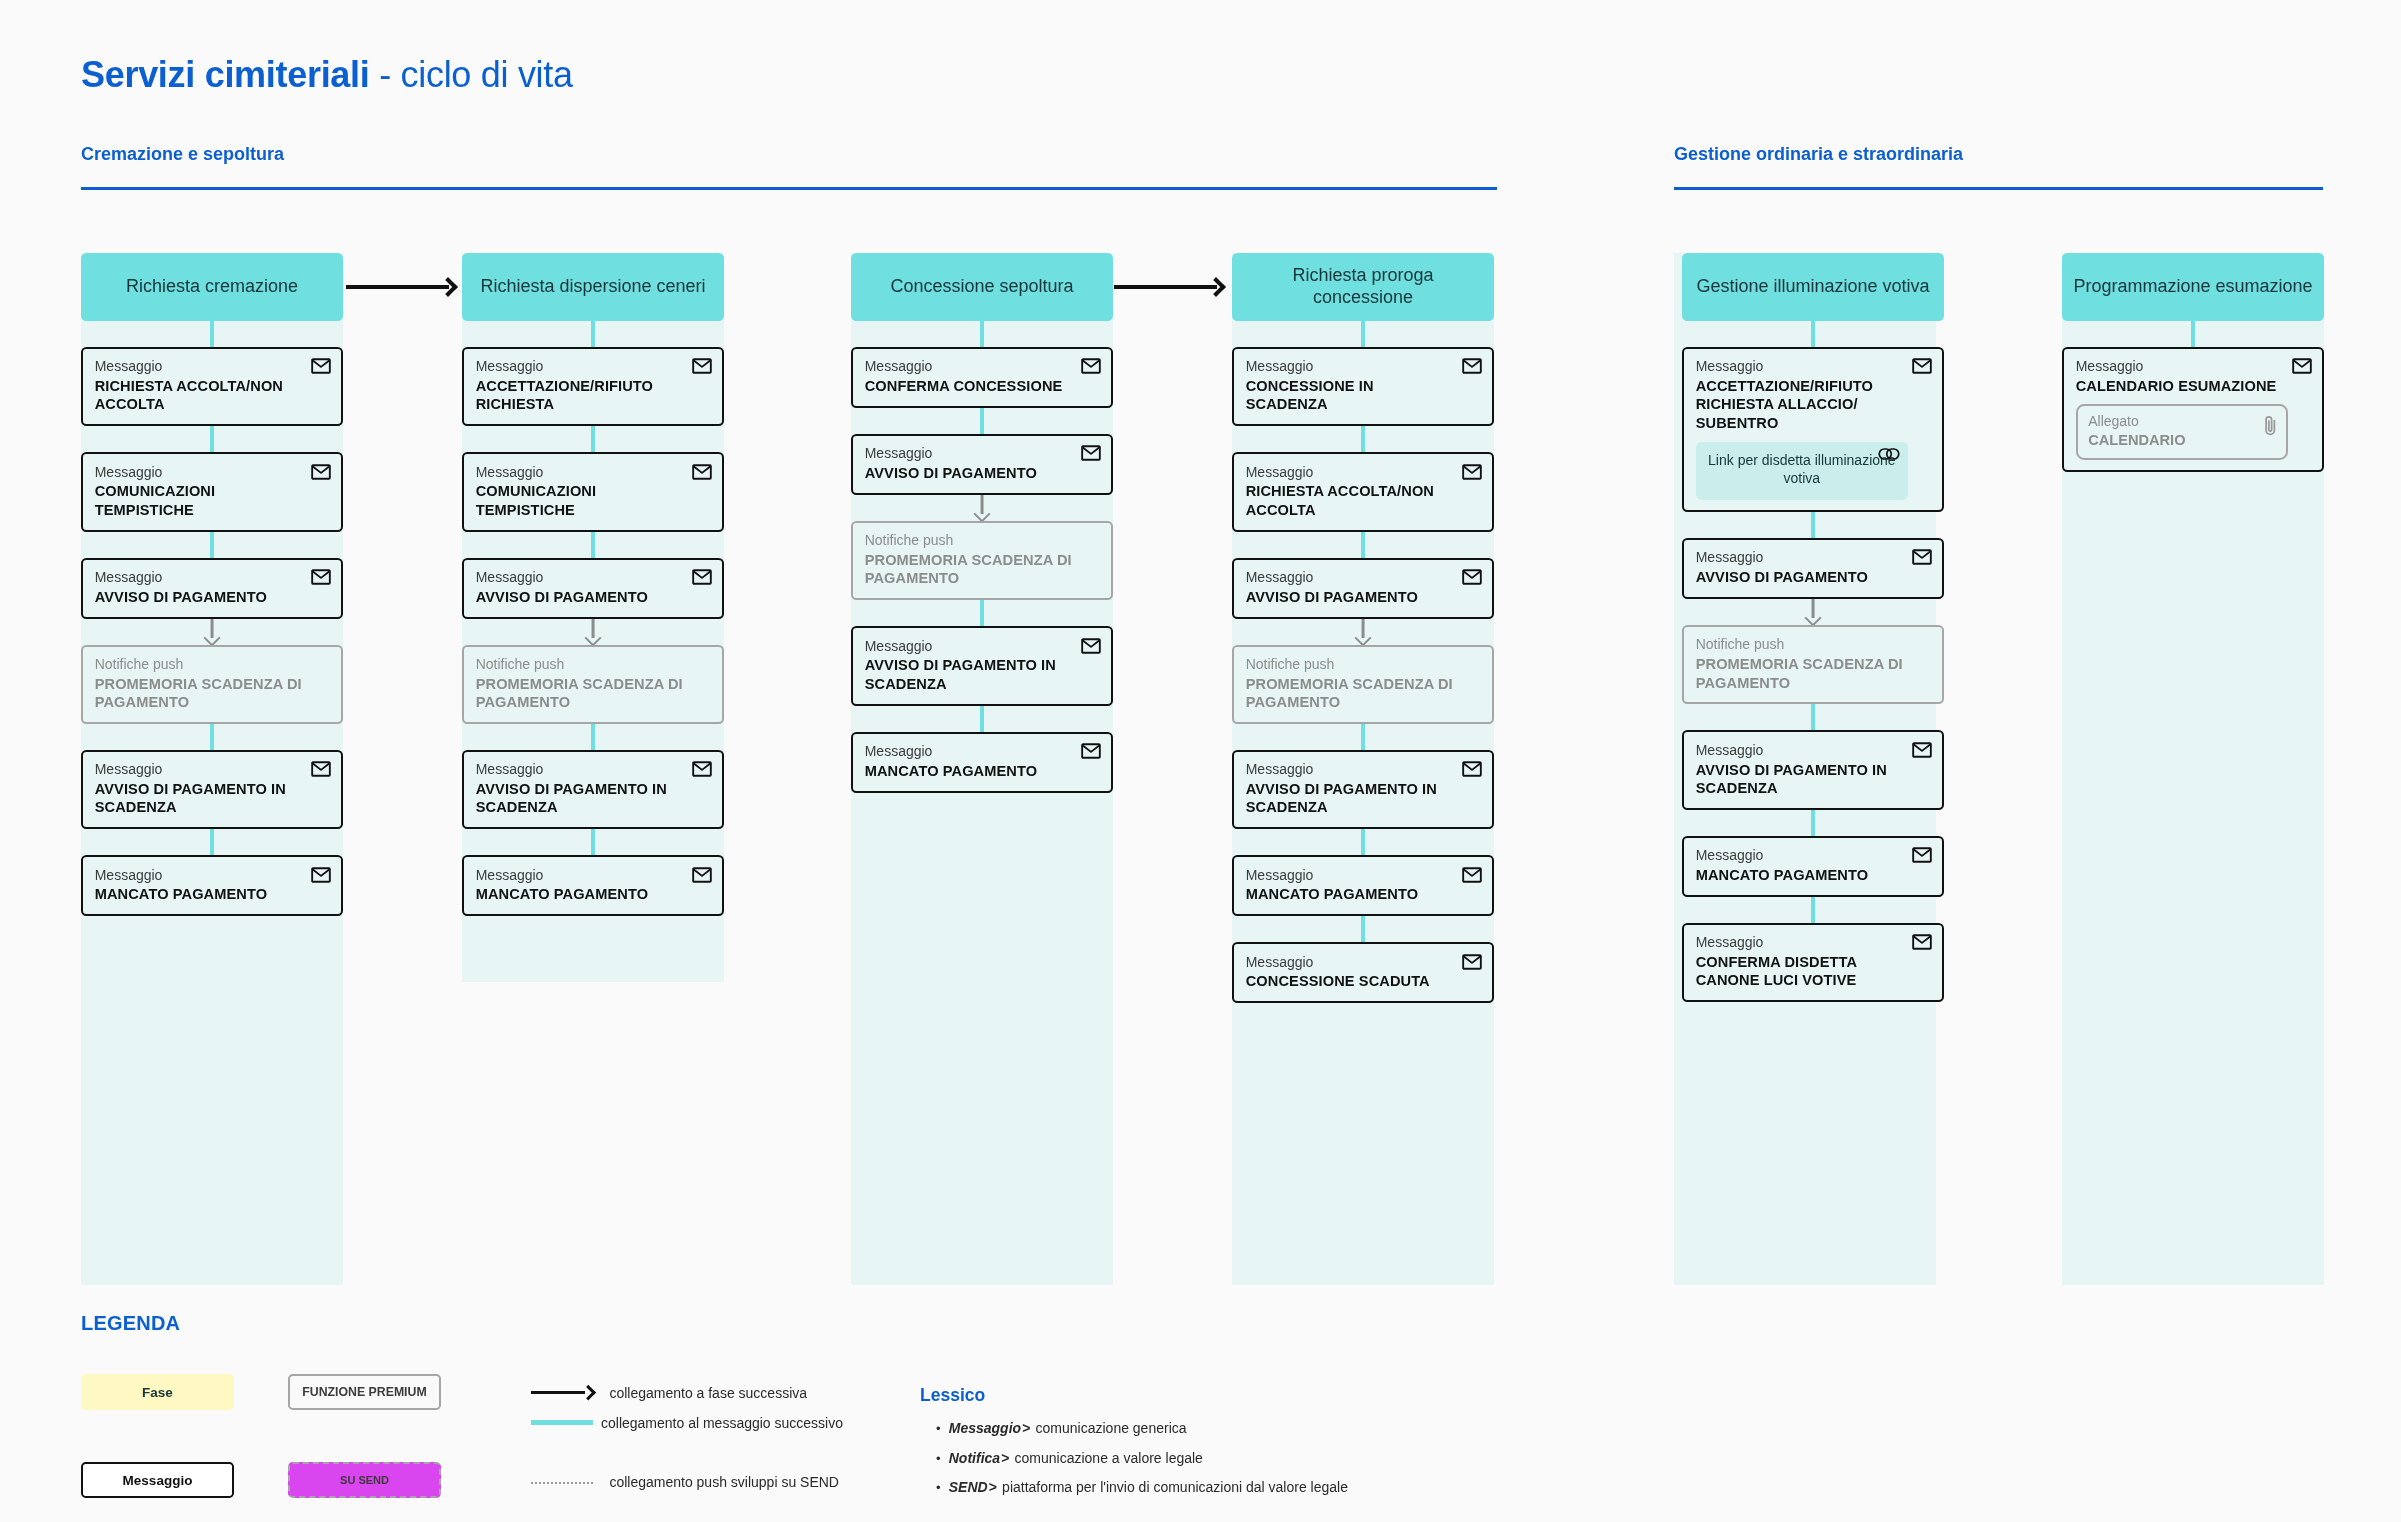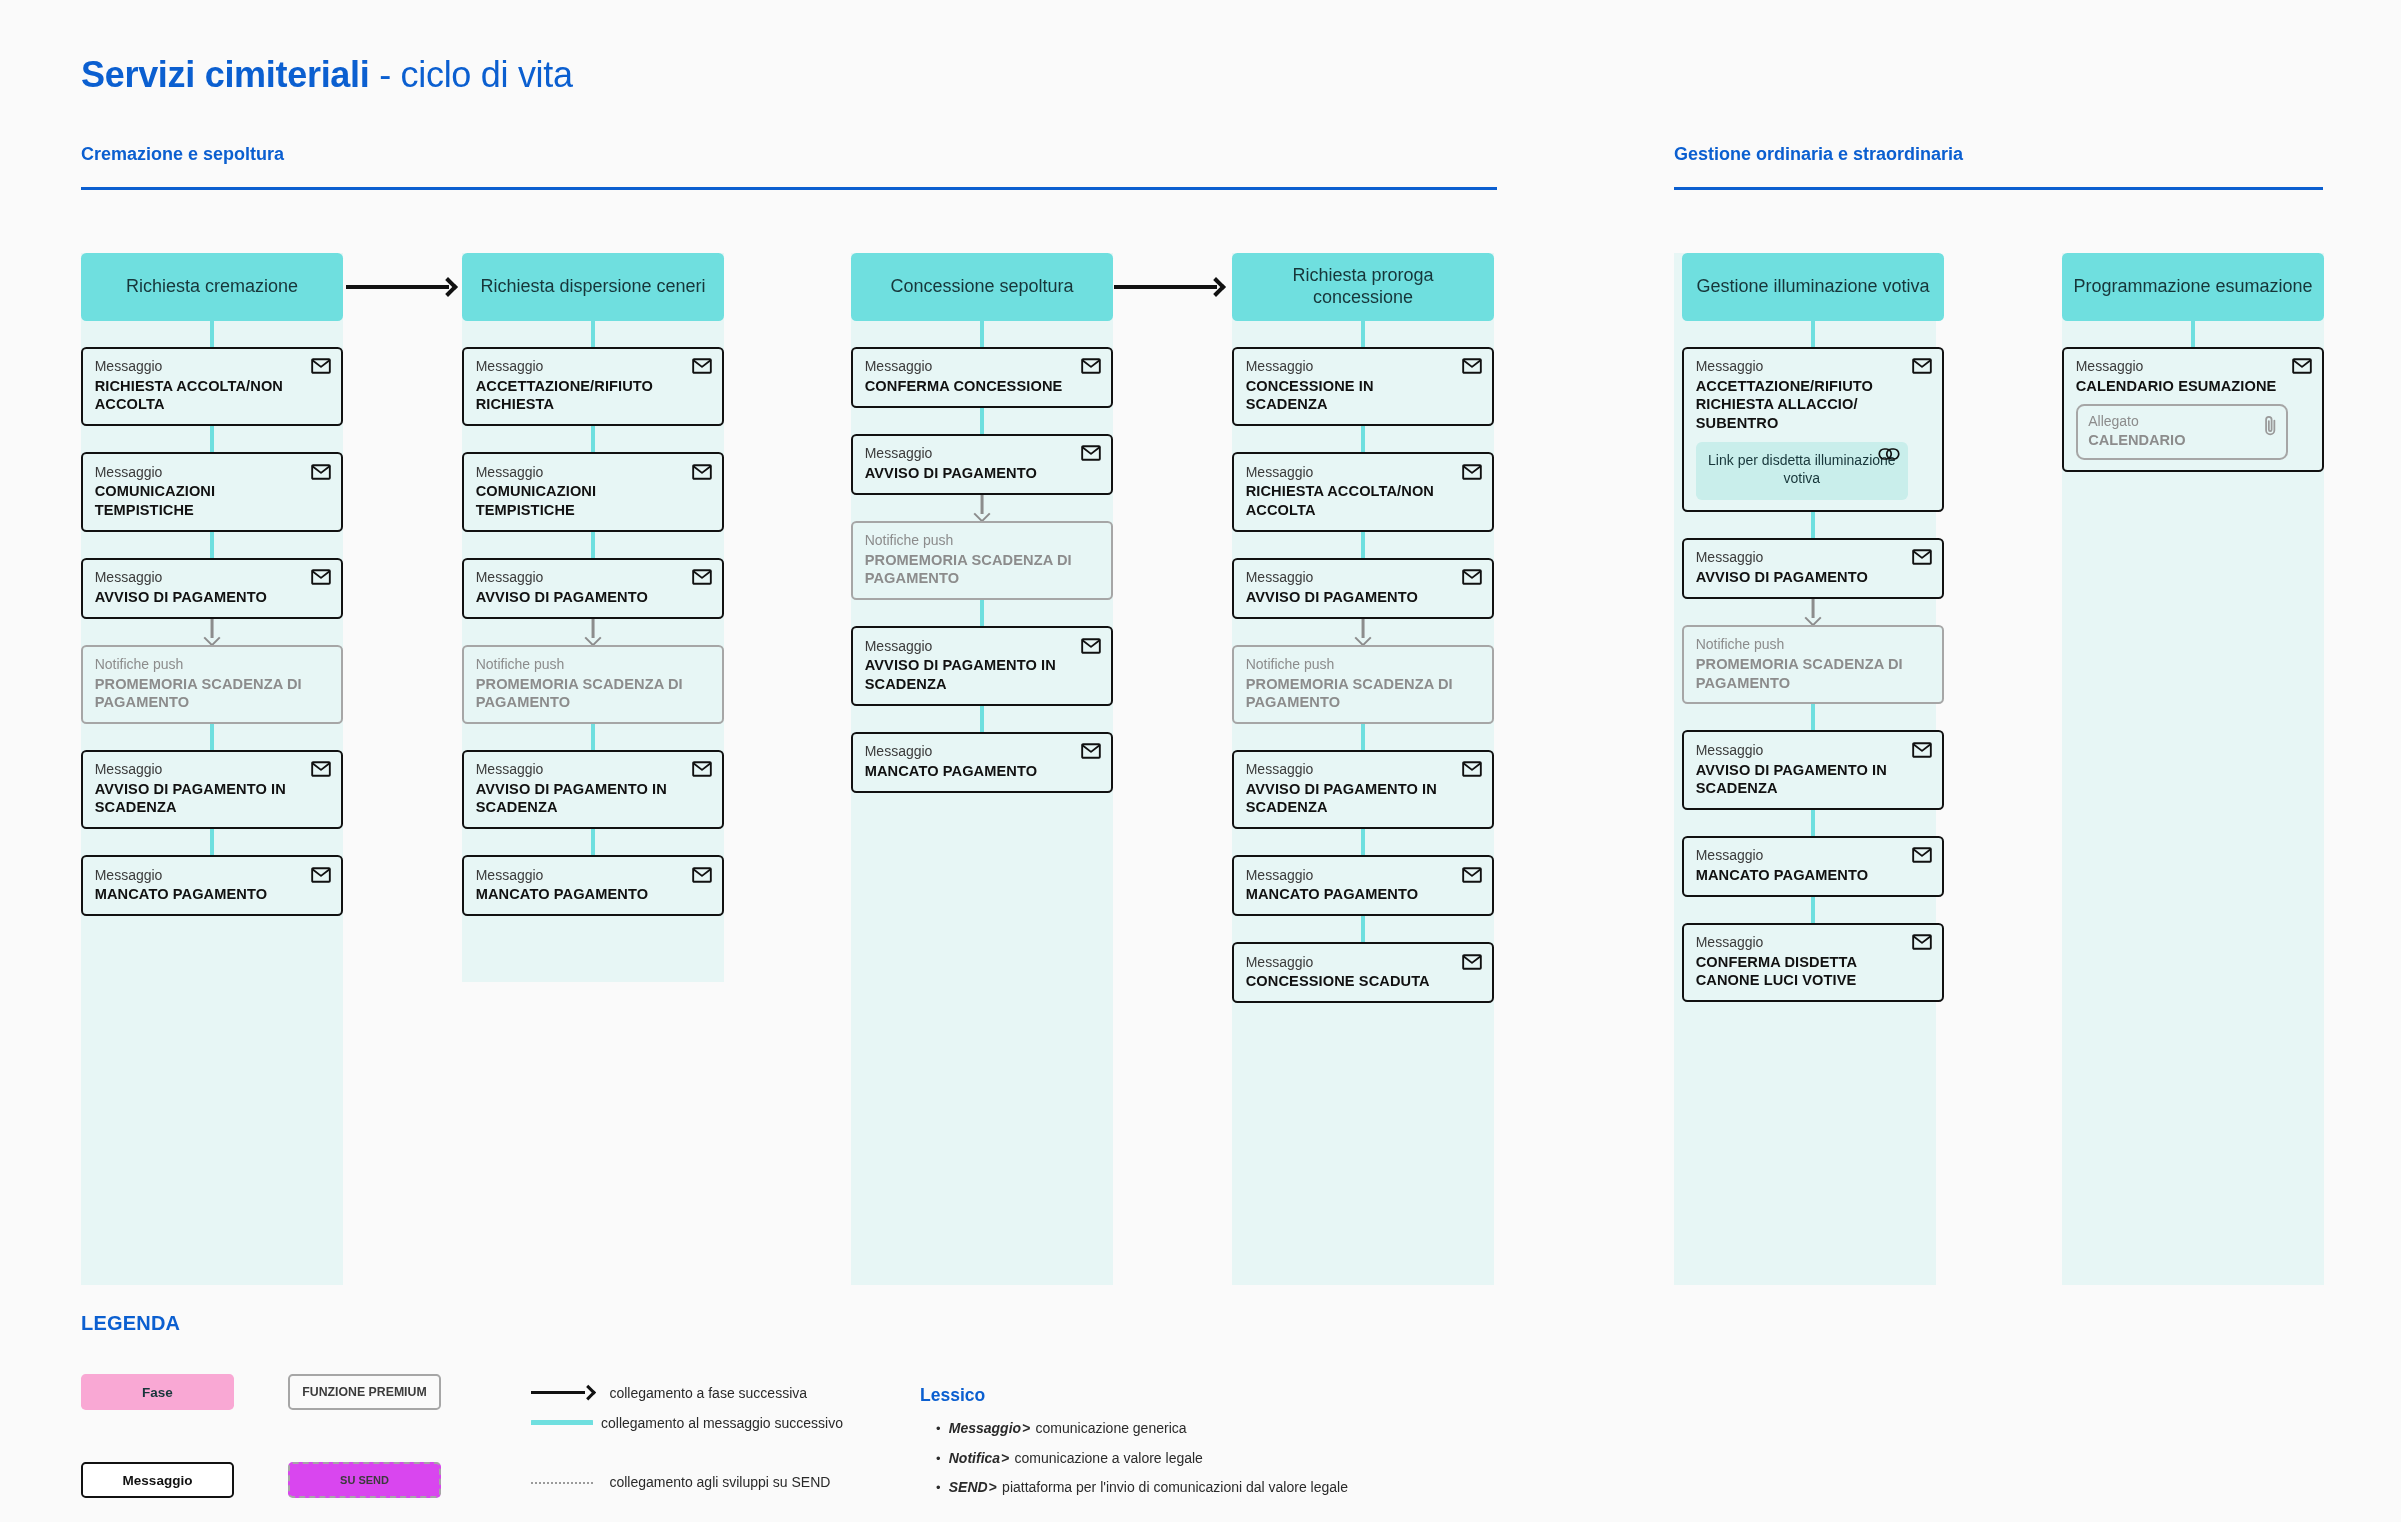--- a/index.html
+++ b/index.html
@@ -235,21 +235,21 @@
     width: 153px;
     height: 36px;
     display: flex;
     align-items: center;
     justify-content: center;
     font-size: 13.5px;
     font-weight: 700;
     color: #17363A;
     border-radius: 4.7px;
   }
-  #chip-fase { left: 81px; top: 1374px; background: #f9a8d4; }
+  #chip-fase { left: 81px; top: 1374px; background: #fef9c3; }
   #chip-msg  { left: 81px; top: 1462px; background: #FFFFFF; border: 2.3px solid #111111; color: #111111; }
   #chip-premium { left: 288px; top: 1374px; background: #FAFAFA; border: 2.3px solid #A6A6A6; color: #3B3B3B; font-size: 12.3px; }
   #chip-send    { left: 288px; top: 1462px; background: #d946ef; border: 2.3px dashed #A6A6A6; color: #3B3B3B; font-size: 11px; text-align: center; }
 
   .legend-row {
     position: absolute;
     left: 531px;
     display: flex;
     align-items: center;
     gap: 16.4px;
@@ -665,21 +665,21 @@
   <div class="legend-row" id="lrow-1">
     <div class="legend-sample">
         <div class="ls-teal"></div>
       </div>
     <div class="legend-text">collegamento al messaggio successivo</div>
   </div>
   <div class="legend-row" id="lrow-2">
     <div class="legend-sample">
         <div class="ls-dots"></div>
       </div>
-    <div class="legend-text">collegamento agli sviluppi su SEND</div>
+    <div class="legend-text">collegamento push sviluppi su SEND</div>
   </div>
 
   <div class="lessico-title">Lessico</div>
   <div class="lessico-list" id="lessico-host">
       <div class="lessico-item">
         <span class="bullet">•</span>
         <span><span class="term">Messaggio</span><span class="sep">&gt;</span> <span>comunicazione generica</span></span>
       </div>
       <div class="lessico-item">
         <span class="bullet">•</span>

